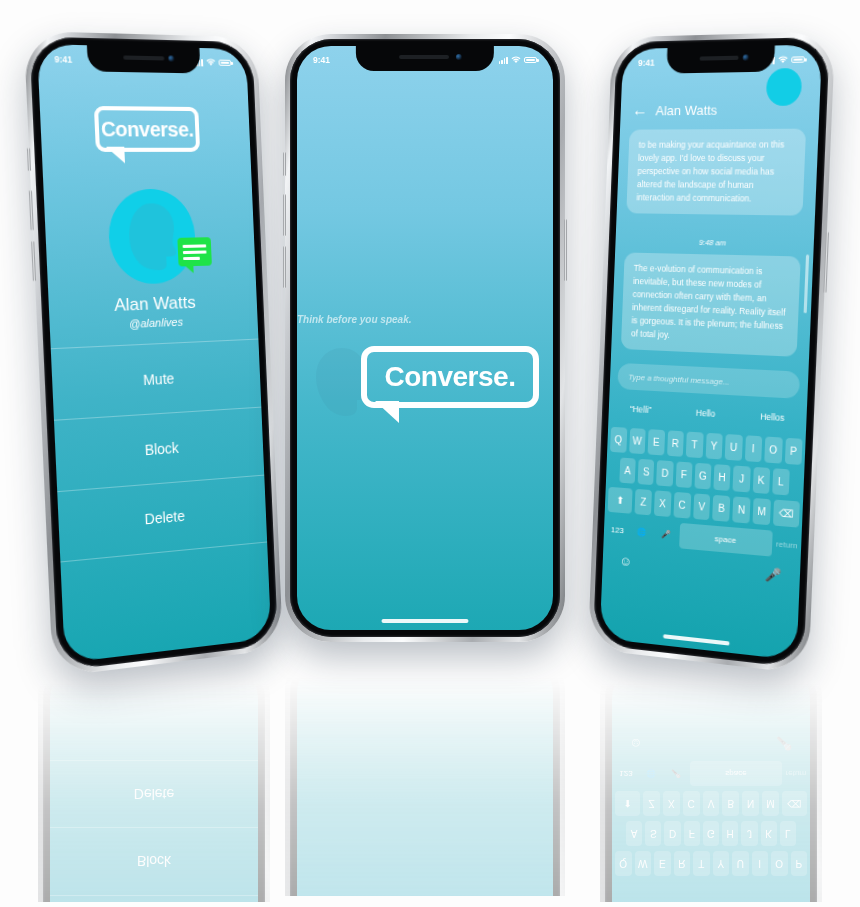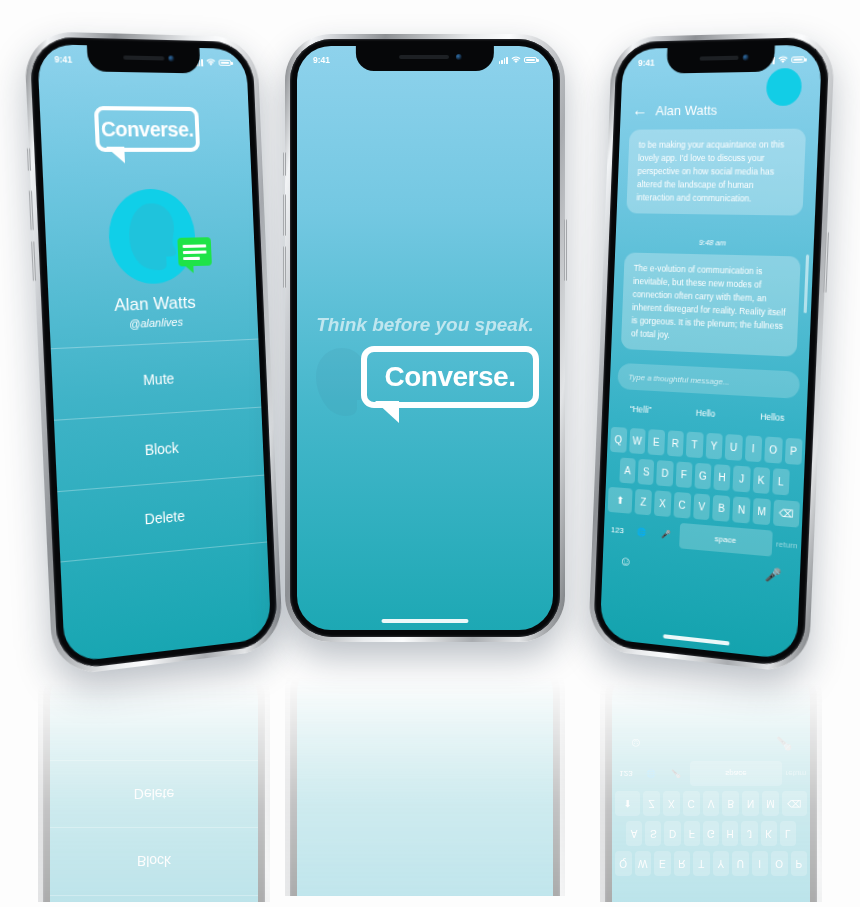--- a/index.html
+++ b/index.html
@@ -113,22 +113,22 @@
   .menu-row {
     height: 68px; display: flex; align-items: center; justify-content: center;
     color: #fff; font-size: 14px;
     border-top: 1px solid rgba(255,255,255,.3);
   }
   .menu-row:last-child { border-bottom: 1px solid rgba(255,255,255,.3); }
 
   
   #phone-center { left: 285px; top: 34px; width: 280px; height: 608px; }
   #phone-center .tagline {
-    position: absolute; top: 268px; width: 100%; text-align: center;
-    color: rgba(255,255,255,.62); font-size: 19px; font-style: italic; font-weight: bold;
+    position: absolute; top: 268px; width: 100%; 
+    color: rgba(255,255,255,.62); font-size: 10px; font-style: italic; font-weight: bold;
   }
   .hero { position: absolute; top: 294px; left: 0; right: 0; height: 90px; }
   .hero-head { position: absolute; left: 14px; top: 6px; width: 62px; height: 76px; opacity: .34; }
   #phone-center .logo-bubble {
     left: auto; right: 14px; top: 6px; transform: none;
     width: 178px; height: 62px; border-width: 6px; border-radius: 13px; font-size: 28px;
   }
   #phone-center .logo-bubble::after { left: 8px; bottom: -21px; border-width: 22px 0 0 24px; }
 
   

